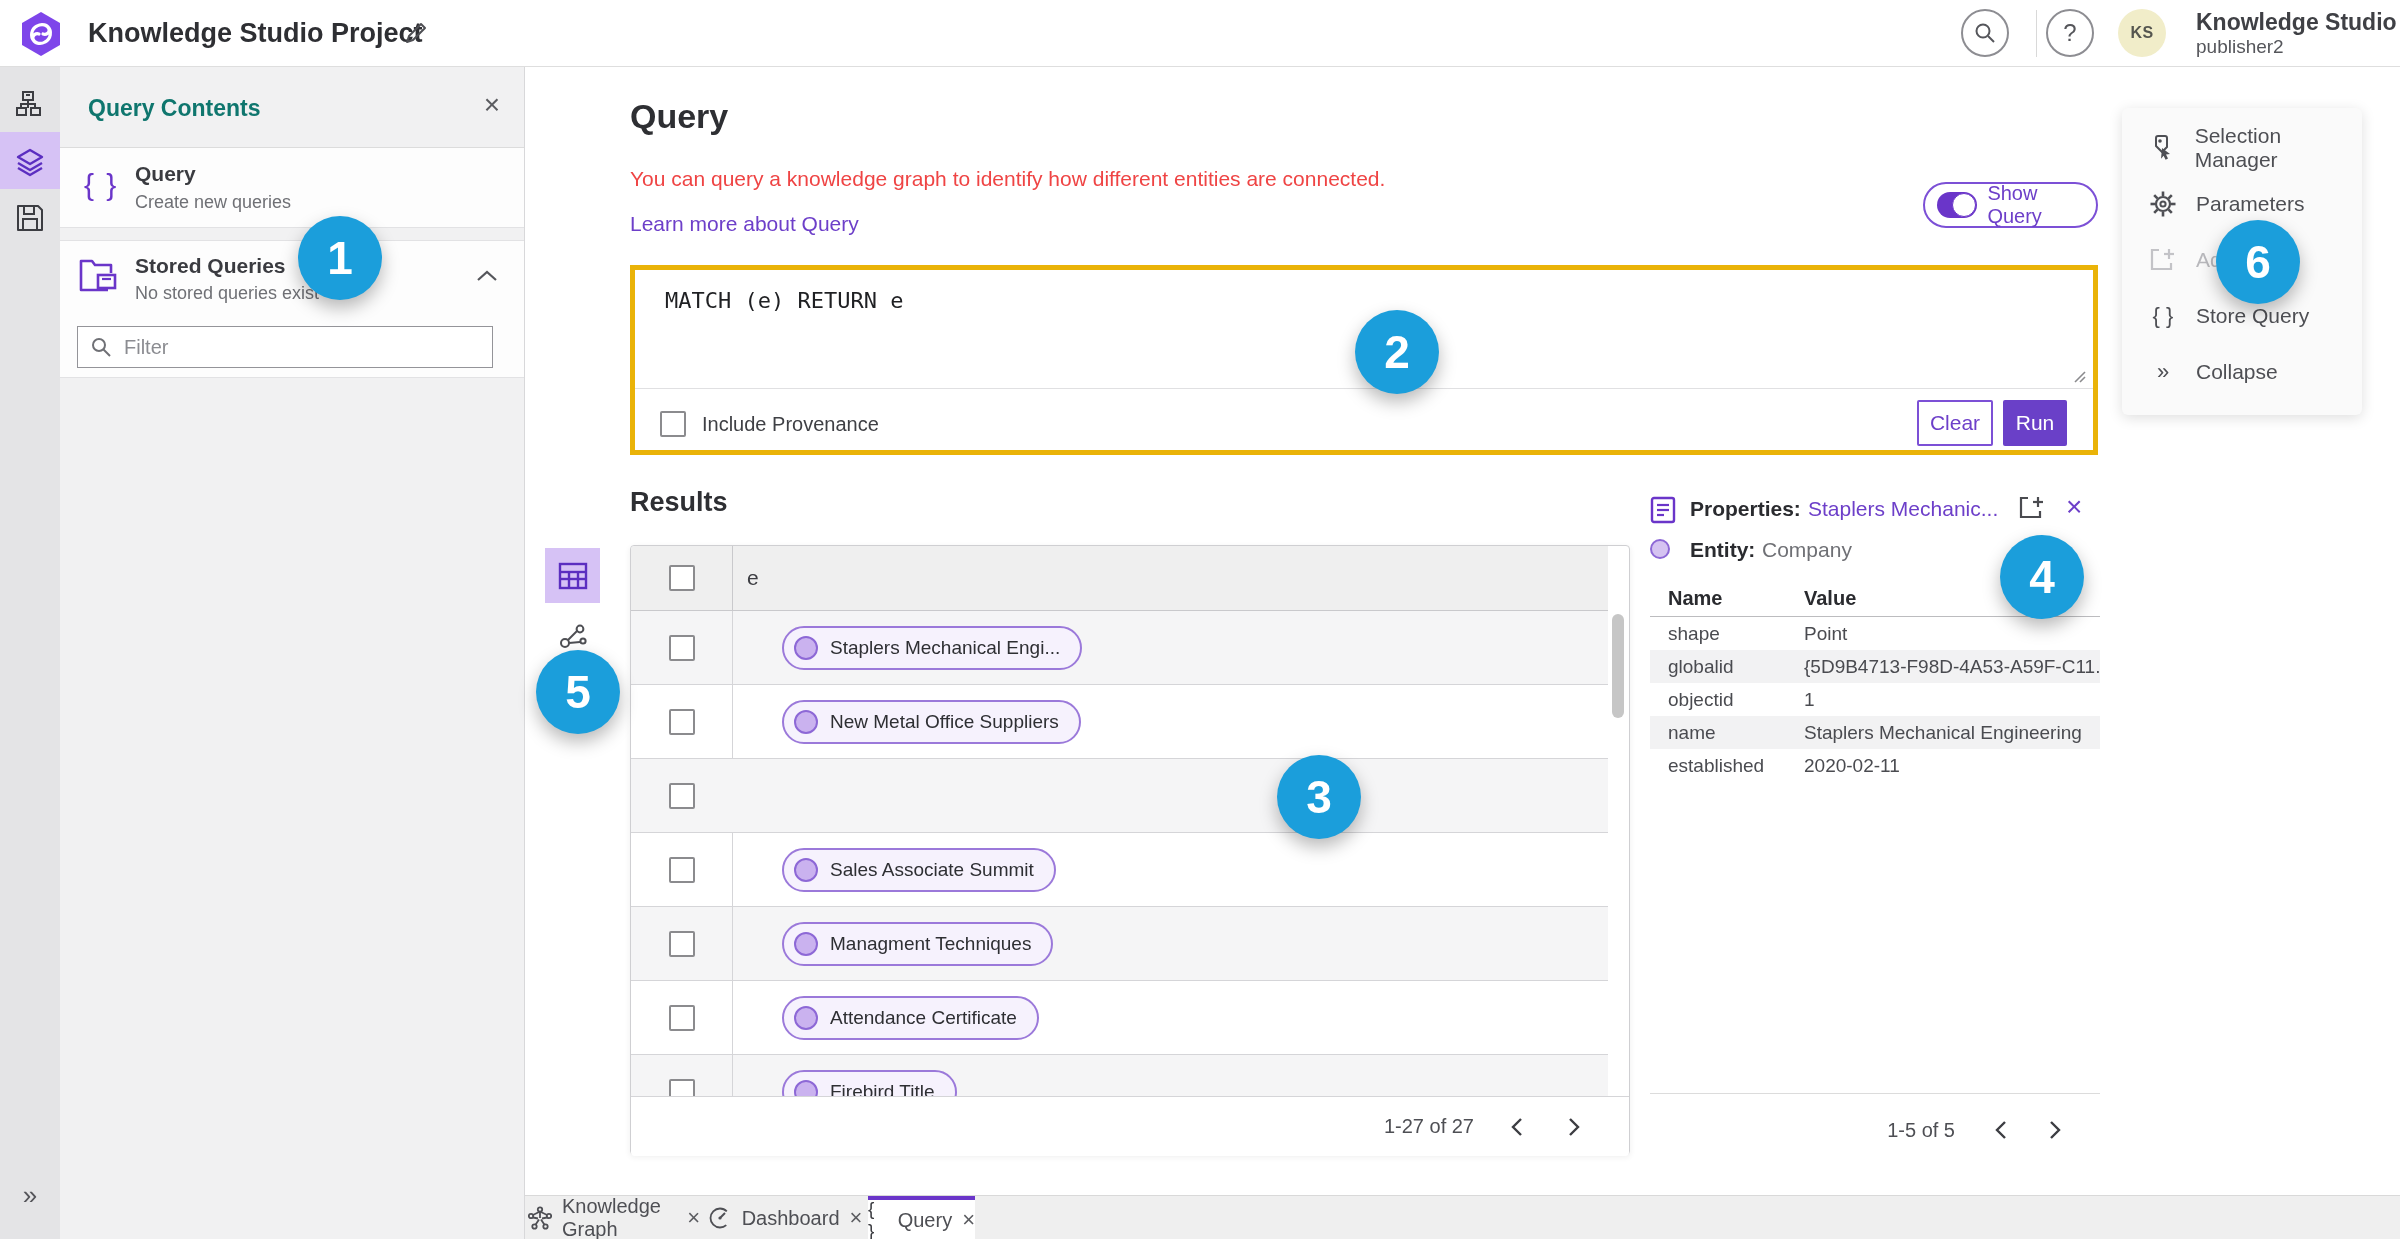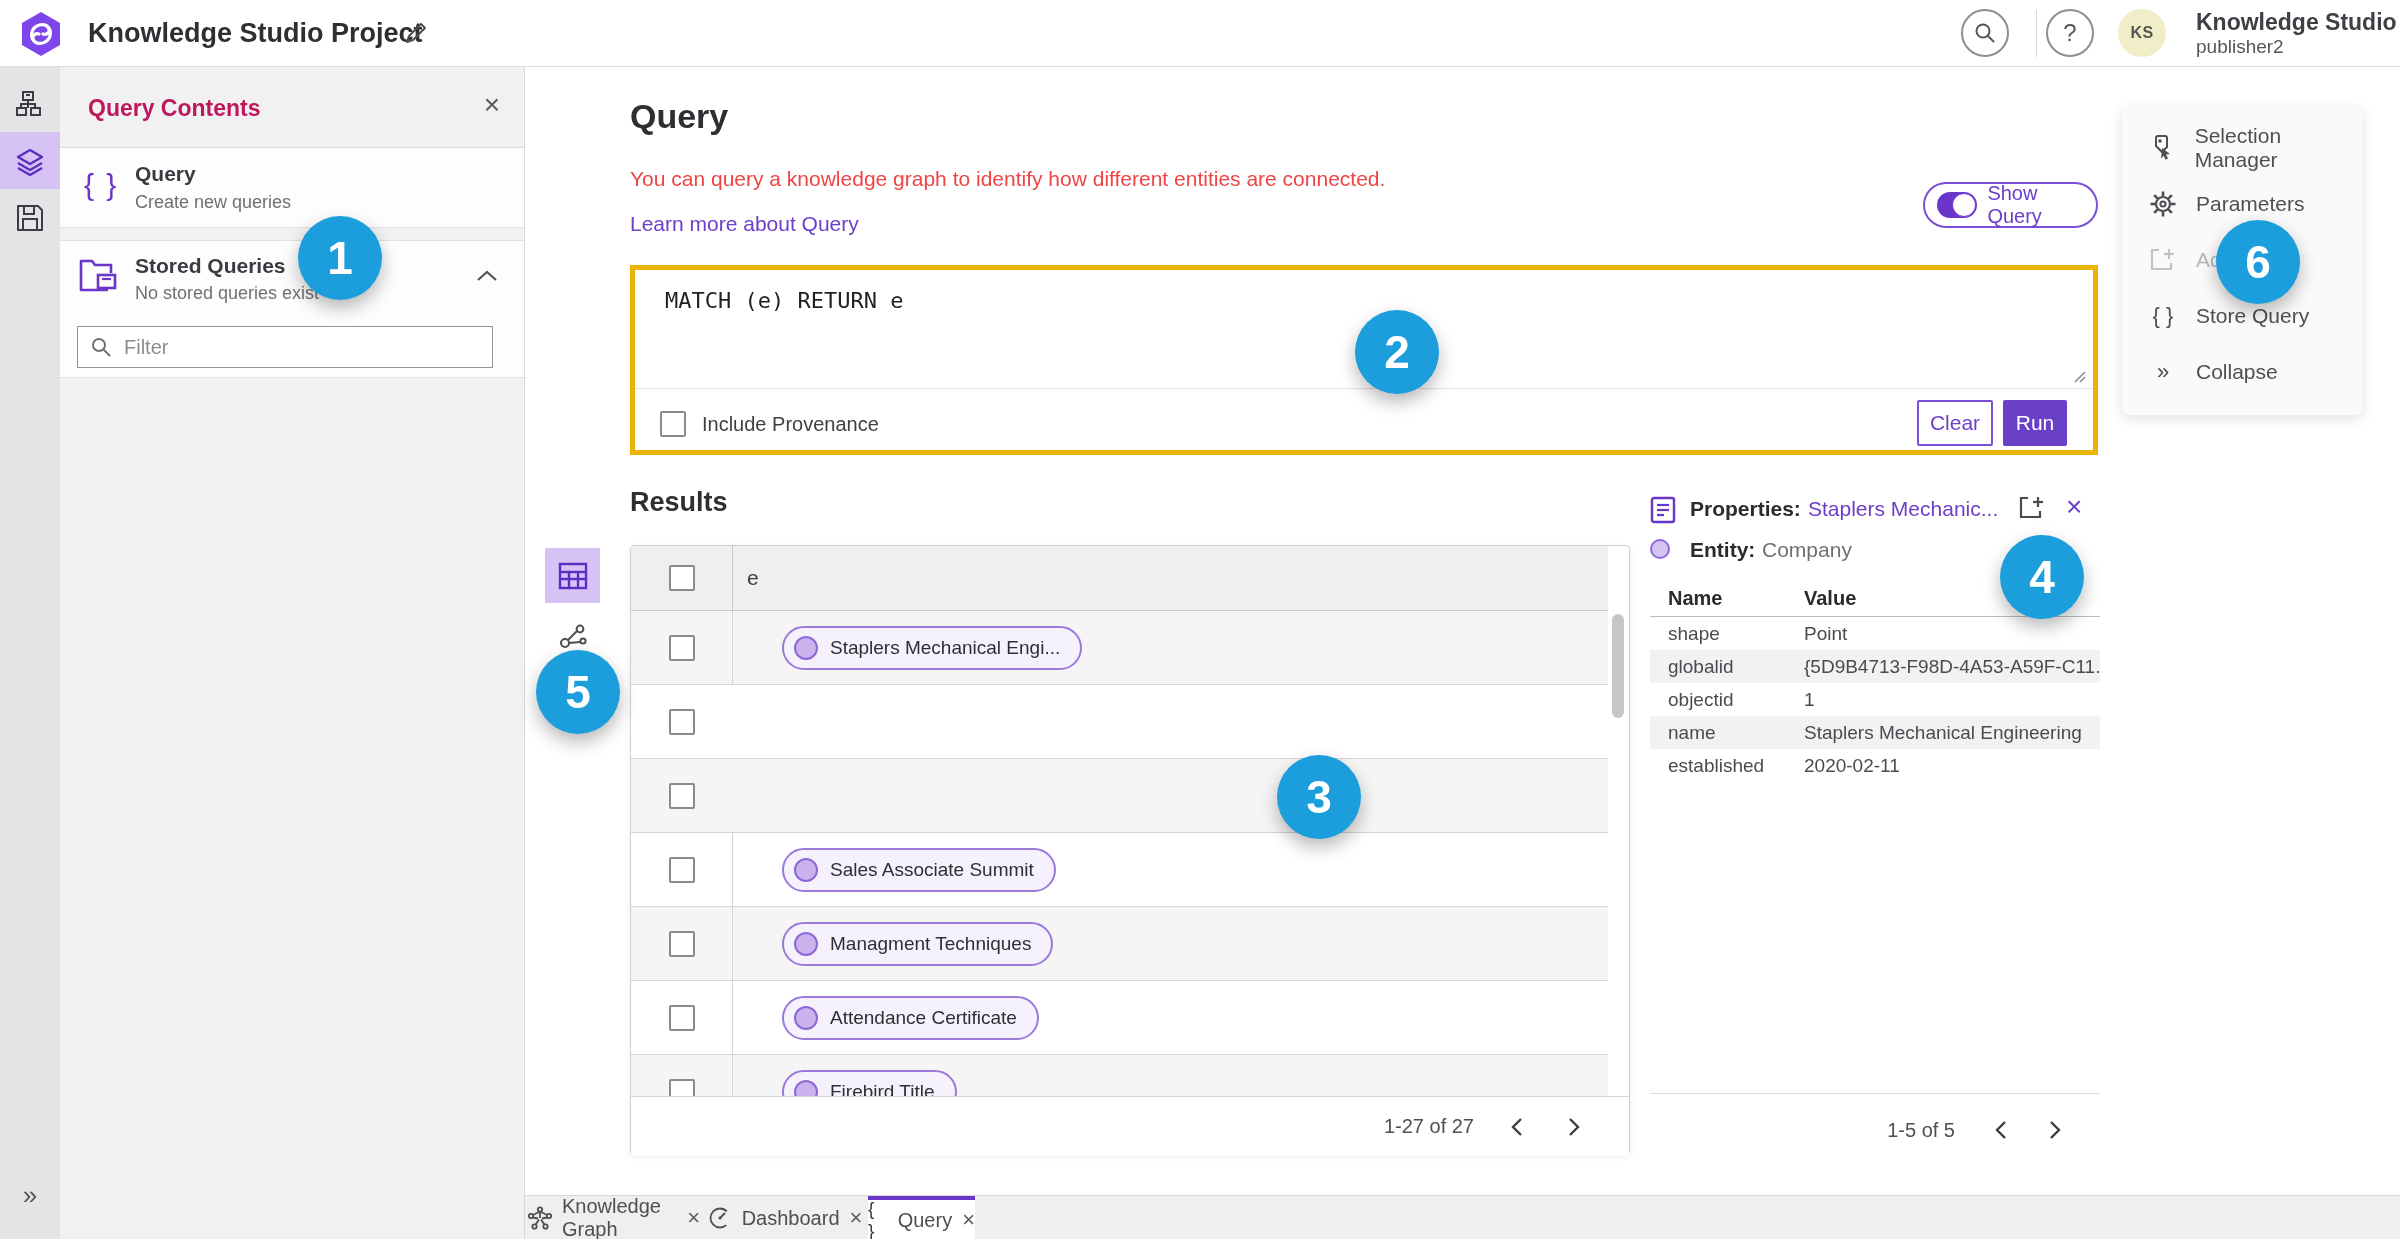--- a/index.html
+++ b/index.html
@@ -23,21 +23,21 @@
 
   
   .rail { position:absolute; left:0; top:67px; width:60px; height:1172px; background:#e4e4e6; z-index:20; }
   .rail-item { width:60px; height:57px; display:flex; align-items:center; justify-content:center; cursor:pointer; }
   .rail-item.selected { background:#d6c2f5; }
   .rail-expand { position:absolute; left:0; bottom:28px; width:60px; text-align:center; font-size:26px; color:#56565b; cursor:pointer; }
 
   
   .contents-panel { position:absolute; left:60px; top:67px; width:465px; height:1172px; background:#f1f1f2; border-right:1px solid #d8d8da; z-index:20; }
   .cp-header { position:absolute; left:0; top:0; width:100%; height:80px; }
-  .cp-title { position:absolute; left:28px; top:28px; font-size:23px; font-weight:700; color:#be185d; }
+  .cp-title { position:absolute; left:28px; top:28px; font-size:23px; font-weight:700; color:#0f766e; }
   .cp-close { position:absolute; right:24px; top:24px; font-size:28px; color:#5b5c60; cursor:pointer; line-height:1; }
   .cp-divider { position:absolute; left:0; top:80px; width:100%; height:1px; background:#dcdcdc; }
   .cp-item { position:absolute; left:0; width:100%; background:#fdfdfd; border-bottom:1px solid #e2e2e4; cursor:pointer; }
   .cp-item-query { top:81px; height:80px; }
   .cp-item-stored { top:173px; height:138px; border-top:1px solid #e2e2e4; }
   .cp-item .item-title { position:absolute; left:75px; font-size:21px; font-weight:700; color:#3a3b40; }
   .cp-item .item-sub { position:absolute; left:75px; font-size:18px; color:#6f7075; }
   .braces-icon { position:absolute; left:24px; top:20px; font-size:30px; color:#6a35c9; font-weight:400; letter-spacing:2px; }
   .stored-chevron { position:absolute; right:26px; top:28px; }
   .filter-box { position:absolute; left:17px; top:85px; width:416px; height:42px; background:#fff; border:1px solid #949499; display:flex; align-items:center; padding:0 12px; }
@@ -316,20 +316,26 @@
             <span class="chip">
               <span class="chip-dot"></span>
               <span class="chip-label">Staplers Mechanical Engi...</span>
             </span>
           </div>
       </div>
       <div class="rt-row">
         <div class="col-check">
             <span class="checkbox"></span>
           </div>
+        <div class="col-e">
+            <span class="chip">
+              <span class="chip-dot"></span>
+              <span class="chip-label">New Metal Office Suppliers</span>
+            </span>
+          </div>
       </div>
       <div class="rt-row odd">
         <div class="col-check">
             <span class="checkbox"></span>
           </div>
       </div>
       <div class="rt-row">
         <div class="col-check">
             <span class="checkbox"></span>
           </div>

